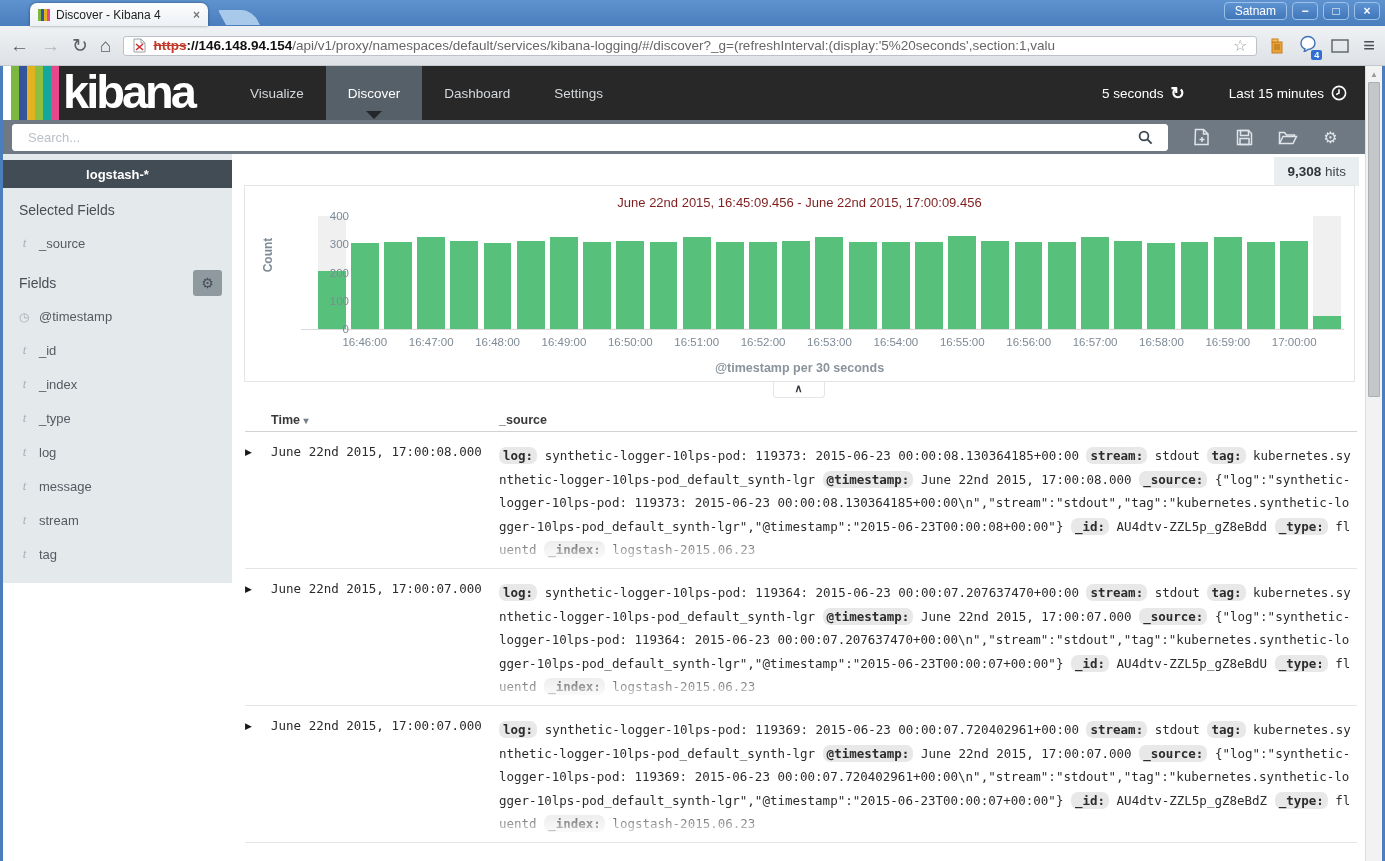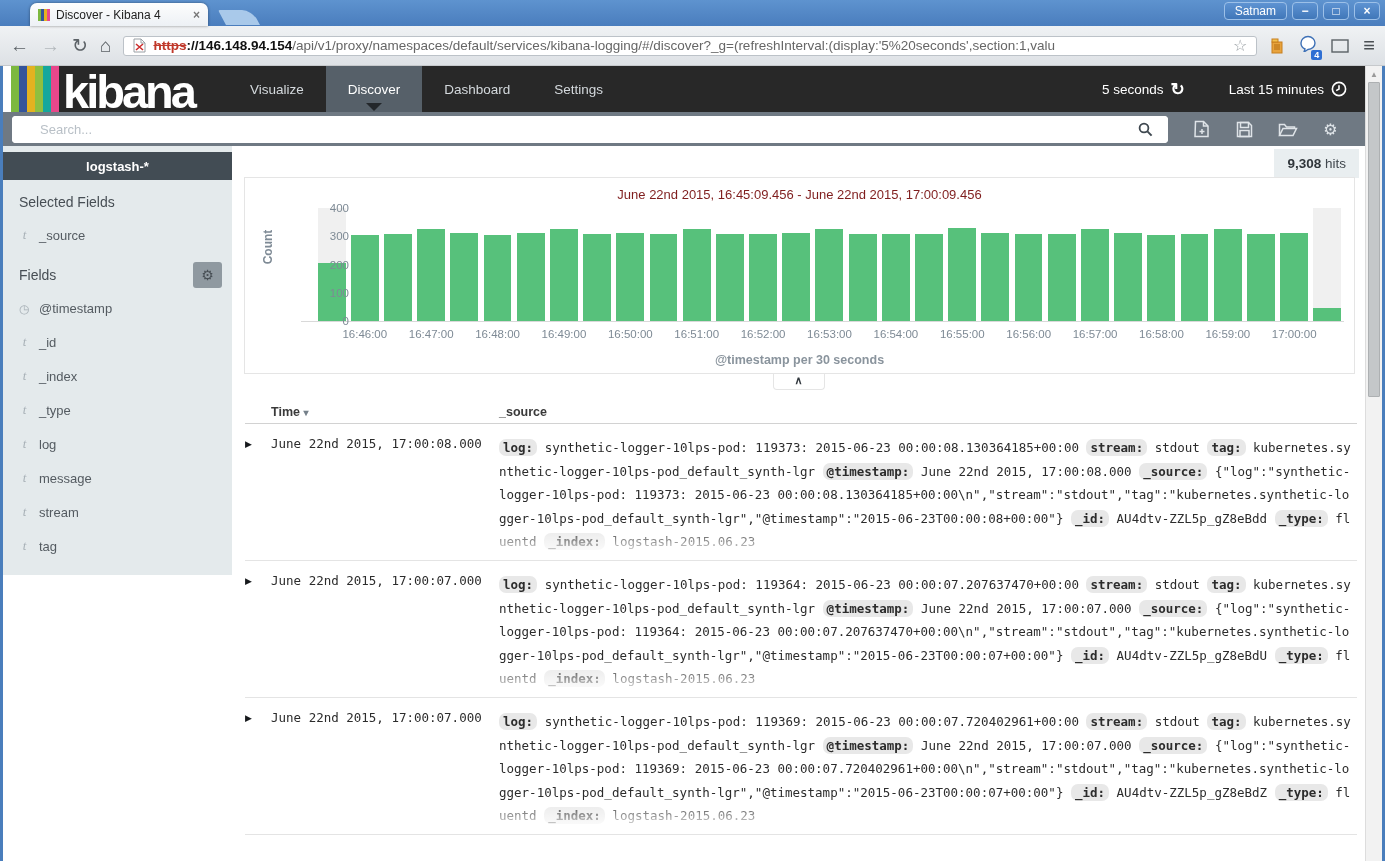--- a/index.html
+++ b/index.html
@@ -32,37 +32,37 @@
   .ext-badge { position:absolute; right:-5px; bottom:-4px; background:#2f6fd3; color:#fff; font-size:9px; font-weight:bold; padding:0 3px; border-radius:2px; }
   .menu-icon { font-size:20px; color:#4a4f53; letter-spacing:0; }
 
   
   .kbn-frame { position:relative; height:795px; border-left:3px solid #4a7ebc; border-right:3px solid #4a7ebc; padding-right:17px; background:#fff; }
   .scrollbar { position:absolute; top:0; right:0; width:17px; height:100%; background:#f2f2f2; border-left:1px solid #ddd; }
   .scroll-up { display:block; text-align:center; font-size:8px; color:#9a9a9a; padding-top:4px; }
   .scroll-thumb { position:absolute; top:16px; left:2px; width:12px; height:315px; background:#c4c7c9; border:1px solid #adb0b2; border-radius:1px; }
 
   
-  .kbn-nav { height:46px; background:#282828; display:flex; align-items:stretch; }
+  .kbn-nav { height:54px; background:#282828; display:flex; align-items:stretch; }
   .logo { display:flex; align-items:stretch; }
   .stripe { width:8px; }
   .wordmark { color:#fff; font-weight:bold; font-size:47px; letter-spacing:-3px; line-height:52px; padding:0 8px 0 4px; }
   .nav-items { display:flex; margin-left:26px; }
   .nav-item { padding:0 22px; display:flex; align-items:center; color:#d4d9dd; font-size:13.5px; position:relative; }
   .nav-item.active { background:#566069; color:#fff; }
   .nav-item.active::after { content:''; position:absolute; left:50%; bottom:-7px; transform:translateX(-50%); border:8px solid transparent; border-top:8px solid #23272b; z-index:5; }
   .nav-right { margin-left:auto; display:flex; align-items:center; gap:44px; padding-right:18px; color:#fff; font-size:13.5px; }
   .nav-right .stat { display:flex; align-items:center; gap:7px; }
   .refresh-glyph { font-size:17px; font-weight:bold; }
   .clock-svg { display:inline-block; }
 
   
   .search-row { height:34px; background:#6f7983; display:flex; align-items:center; padding:0 9px; }
   .search-box { flex:1; height:27px; background:#fff; border-radius:4px; display:flex; align-items:stretch; overflow:hidden; }
-  .search-box input { flex:1; border:0; outline:0; padding:0 28px; font-size:13px; color:#333; font-family:"Liberation Sans",sans-serif; }
+  .search-box input { flex:1; border:0; outline:0; padding:0 16px; font-size:13px; color:#333; font-family:"Liberation Sans",sans-serif; }
   .search-box input::placeholder { color:#b9c0c7; }
   .search-btn { width:46px; background:#fff; border:0; display:flex; align-items:center; justify-content:center; }
   .action-icons { display:flex; margin-left:12px; margin-right:4px; }
   .aicon { width:43px; display:flex; justify-content:center; align-items:center; }
 
   
   .workspace { display:flex; height:595px; }
   .sidebar { width:229px; background:#fff; flex:none; }
   .sb-wrap { background:#e4eaec; padding:6px 0 12px; }
   .sb-header { height:28px; background:#424c54; color:#fff; font-weight:bold; font-size:13px; display:flex; align-items:center; justify-content:center; }

